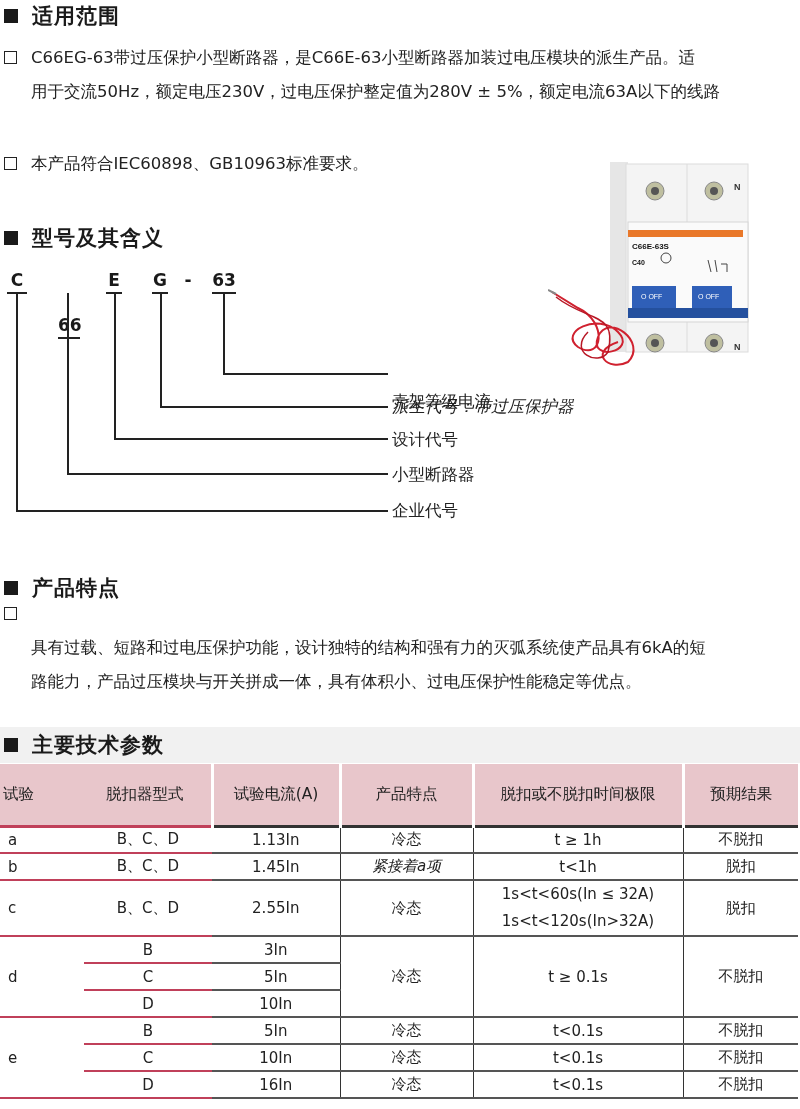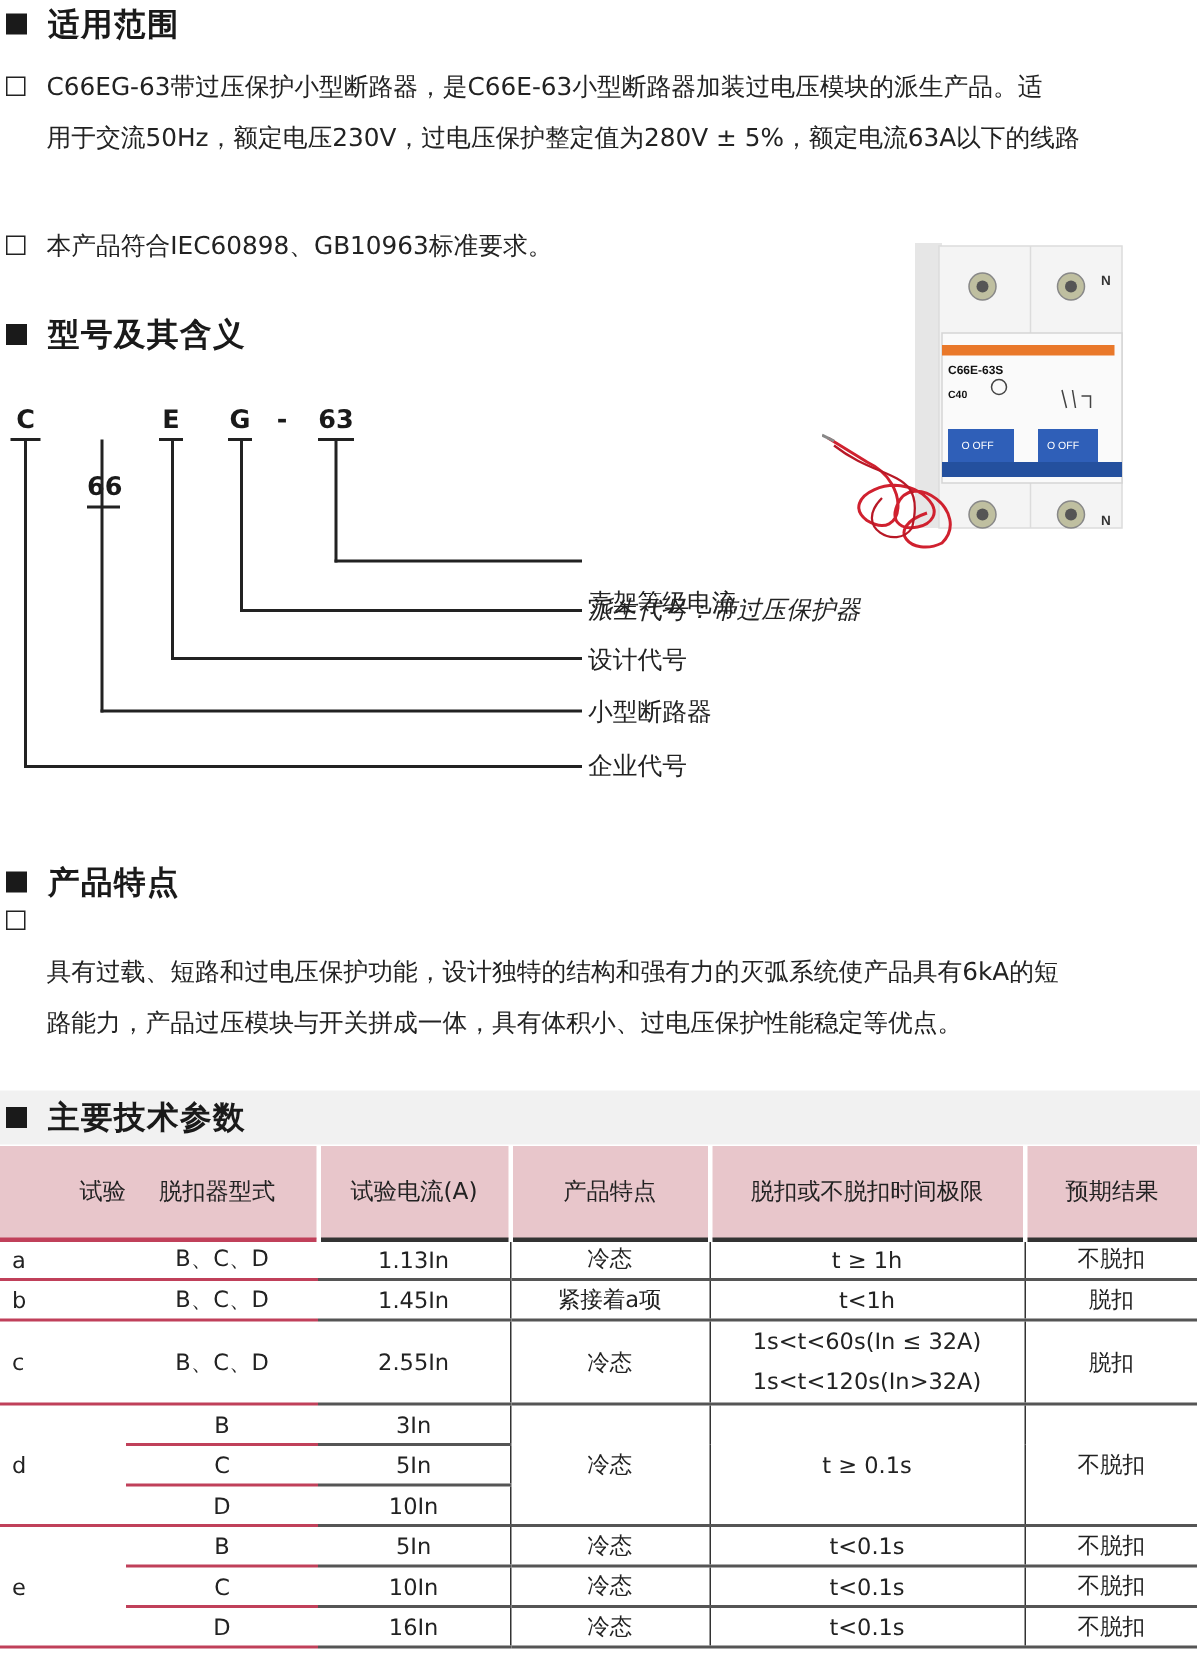--- a/index.html
+++ b/index.html
@@ -80,21 +80,21 @@
     <circle cx="166" cy="181" r="9" fill="#bfbfa0" stroke="#888"></circle>
     <circle cx="166" cy="181" r="4" fill="#555"></circle>
     <text x="186" y="188" font-size="9" font-family="Liberation Sans, sans-serif" font-weight="bold" fill="#333">N</text>
 
     <path d="M4 130 L30 146 C60 160 55 200 30 185 C10 170 50 150 70 170 C90 190 40 200 50 175 C60 150 100 180 80 200 C60 210 40 190 70 180" stroke="#d0212f" stroke-width="2" fill="none"></path>
     <path d="M8 135 C40 160 70 150 60 190 C50 205 20 190 40 170" stroke="#b81826" stroke-width="1.5" fill="none"></path>
     <line x1="0" y1="128" x2="8" y2="132" stroke="#888" stroke-width="2"></line>
   </svg>
 </div>
 
-<div class="section-title" style="top:209px;align-items:center;">
+<div class="section-title" style="top:224px;align-items:center;">
   <span class="sq"></span>
   <span>型号及其含义</span>
 </div>
 
 <div class="code-letter" style="left:7px; width:20px;"><span>C</span><span class="ul"></span></div>
 <div class="code-letter" style="left:58px; width:22px;margin-top:45px;"><span>66</span><span class="ul"></span></div>
 <div class="code-letter" style="left:106px; width:16px;"><span>E</span><span class="ul"></span></div>
 <div class="code-letter" style="left:152px; width:16px;"><span>G</span><span class="ul"></span></div>
 <div class="code-letter" style="left:183px; width:10px;"><span>-</span></div>
 <div class="code-letter" style="left:212px; width:24px;"><span>63</span><span class="ul"></span></div>
@@ -141,42 +141,42 @@
   <colgroup>
     <col style="width:84px">
       <col style="width:128px">
       <col style="width:128px">
       <col style="width:133px">
       <col style="width:210px">
       <col style="width:115px">
   </colgroup>
   <thead>
     <tr>
-      <th class="left" style="padding-left:16px;text-align:right;">试验</th>
+      <th class="left" style="padding-left:3px;">试验</th>
       <th style="text-align:left; padding-left:22px; border-left:none;">脱扣器型式</th>
       <th>试验电流(A)</th>
       <th>产品特点</th>
       <th>脱扣或不脱扣时间极限</th>
       <th>预期结果</th>
     </tr>
   </thead>
   <tbody>
     <tr style="border-top:3px solid #c0405a;">
       <td class="left" style="border-bottom:2px solid #c0405a;">a</td>
       <td style="border-bottom:2px solid #c0405a;">B、C、D</td>
       <td style="border-top:3px solid #333; border-bottom:2px solid #555;">1.13In</td>
       <td style="border-top:3px solid #333; border-bottom:2px solid #555; border-left:1.5px solid #333;">冷态</td>
       <td style="border-top:3px solid #333; border-bottom:2px solid #555; border-left:1.5px solid #333;">t ≥ 1h</td>
       <td style="border-top:3px solid #333; border-bottom:2px solid #555; border-left:1.5px solid #333;">不脱扣</td>
     </tr>
     <tr>
       <td class="left" style="border-bottom:2px solid #c0405a;">b</td>
       <td style="border-bottom:2px solid #c0405a;">B、C、D</td>
       <td style="border-bottom:2px solid #555;">1.45In</td>
-      <td style="border-bottom:2px solid #555; border-left:1.5px solid #333;">紧接着a项</td>
+      <td style="border-bottom:2px solid #555; border-left:1.5px solid #333;font-style:italic;">紧接着a项</td>
       <td style="border-bottom:2px solid #555; border-left:1.5px solid #333;">t&lt;1h</td>
       <td style="border-bottom:2px solid #555; border-left:1.5px solid #333;">脱扣</td>
     </tr>
     <tr style="height:55px;">
       <td class="left" style="border-bottom:2px solid #c0405a;">c</td>
       <td style="border-bottom:2px solid #c0405a;">B、C、D</td>
       <td style="border-bottom:2px solid #555;">2.55In</td>
       <td style="border-bottom:2px solid #555; border-left:1.5px solid #333;">冷态</td>
       <td style="border-bottom:2px solid #555; border-left:1.5px solid #333; line-height:27px;">
         <div>1s&lt;t&lt;60s(In ≤ 32A)</div>

